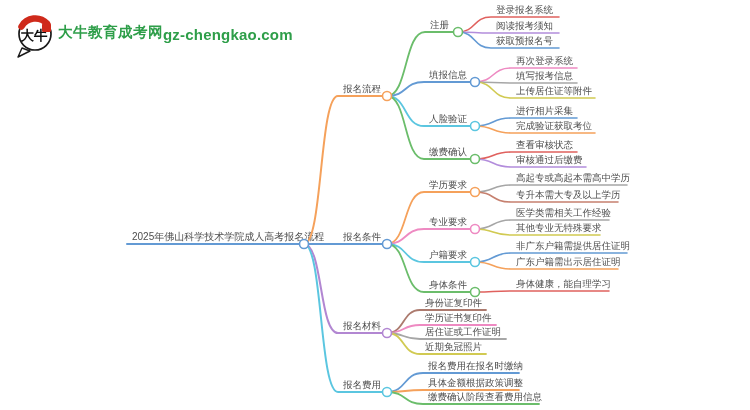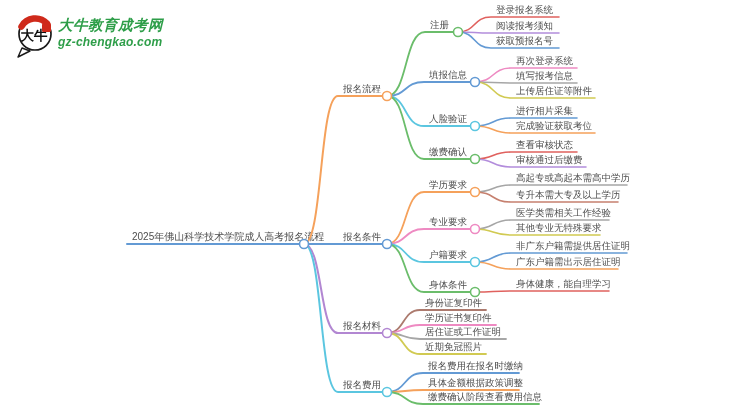--- a/index.html
+++ b/index.html
@@ -1,23 +1,23 @@
 <!DOCTYPE html>
 <html><head>
 <meta charset="utf-8">
 <style>
   html,body{margin:0;padding:0;background:#ffffff;}
   .stage{
     position:relative;width:750px;height:410px;background:#ffffff;overflow:hidden;
     font-family:"Liberation Sans","DejaVu Sans",sans-serif;
   }
   .logo{position:absolute;left:14px;top:10px;display:flex;align-items:center;cursor:pointer;}
-  .logo-text{display:flex;flex-direction:column;line-height:1.1;font-style:italic;}
+  .logo-text{display:flex;flex-direction:row;line-height:1.1;}
   .logo-title{font-size:14.5px;font-weight:bold;letter-spacing:0.5px;}
-  .logo-sub{font-size:12px;font-weight:bold;margin-top:2px;letter-spacing:0.2px;}
+  .logo-sub{font-size:15px;font-weight:bold;margin-top:2px;letter-spacing:0.2px;}
   #mindmap{position:absolute;left:0;top:0;}
   #mindmap text{font-family:"Liberation Sans","DejaVu Sans",sans-serif;}
 </style>
 </head>
 <body>
 
 <div class="stage">
 
   <div class="logo">
     <svg width="44" height="48" viewBox="0 0 44 48">

